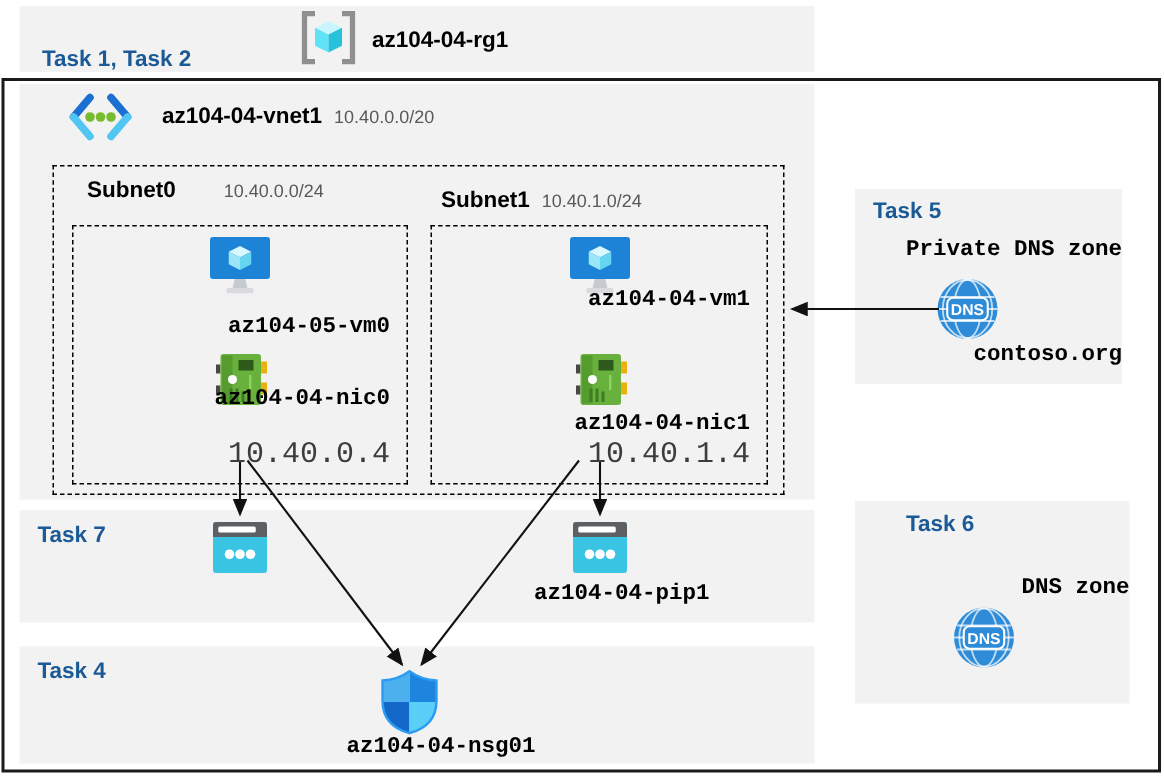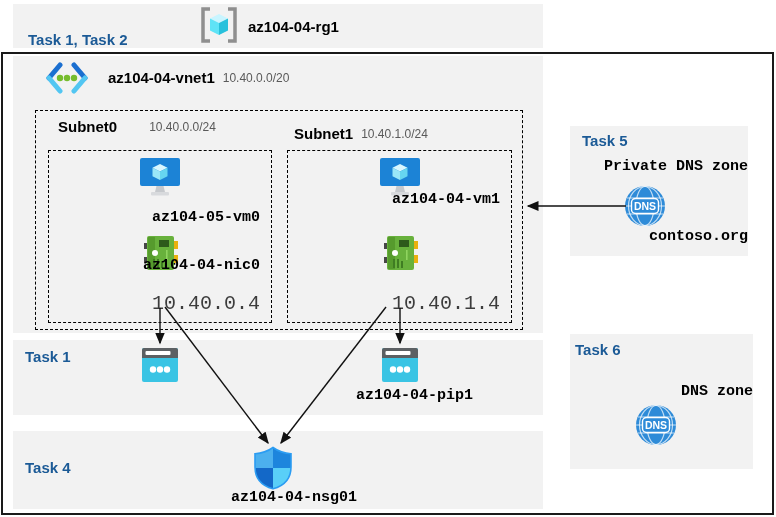--- a/index.html
+++ b/index.html
@@ -119,24 +119,25 @@
       <rect x="17" y="6" width="10" height="7" fill="#2d591b"></rect>
       <circle cx="13" cy="19" r="3" fill="#ffffff"></circle>
       <rect x="11" y="25" width="2" height="9" fill="#3f7d22"></rect>
       <rect x="15" y="25" width="2" height="9" fill="#3f7d22"></rect>
       <rect x="19" y="27" width="2" height="7" fill="#3f7d22"></rect>
       <rect x="24" y="16" width="1.6" height="10" fill="#8fd45f"></rect>
       <rect x="32" y="7" width="4" height="8" fill="#e9b110"></rect>
       <rect x="32" y="21" width="4" height="8" fill="#e9b110"></rect>
     </svg>
   </div>
+  <div class="abs bold-label center" style="left:300px; top:274px; width:200px;">az104-04-nic1</div>
   <div class="abs ip center" style="left:300px; top:292px; width:200px;">10.40.1.4</div>
 
   <div class="abs panel" style="left:13px; top:340px; width:530px; height:75px;"></div>
-  <div class="abs task-label" style="left:25px; top:348px;">Task 1</div>
+  <div class="abs task-label" style="left:25px; top:348px;">Task 7</div>
   <div class="abs" style="left:142px; top:348px;">
     <svg width="36" height="34" viewBox="0 0 36 34">
       <rect x="0" y="0" width="36" height="34" rx="2" fill="#3ac4e4"></rect>
       <path d="M0,10 H36 V2 a2,2 0 0 0 -2,-2 H2 a2,2 0 0 0 -2,2 Z" fill="#5c6063"></path>
       <rect x="3.5" y="3" width="25" height="4" rx="1" fill="#ffffff"></rect>
       <circle cx="11" cy="21.5" r="3.2" fill="#ffffff"></circle>
       <circle cx="18" cy="21.5" r="3.2" fill="#ffffff"></circle>
       <circle cx="25" cy="21.5" r="3.2" fill="#ffffff"></circle>
     </svg>
   </div>
@@ -146,21 +147,21 @@
       <path d="M0,10 H36 V2 a2,2 0 0 0 -2,-2 H2 a2,2 0 0 0 -2,2 Z" fill="#5c6063"></path>
       <rect x="3.5" y="3" width="25" height="4" rx="1" fill="#ffffff"></rect>
       <circle cx="11" cy="21.5" r="3.2" fill="#ffffff"></circle>
       <circle cx="18" cy="21.5" r="3.2" fill="#ffffff"></circle>
       <circle cx="25" cy="21.5" r="3.2" fill="#ffffff"></circle>
     </svg>
   </div>
   <div class="abs bold-label center" style="left:313px; top:387px; width:160px;">az104-04-pip1</div>
 
   <div class="abs panel" style="left:13px; top:431px; width:530px; height:78px;"></div>
-  <div class="abs task-label" style="left:25px; top:439px;margin-top:20px;">Task 4</div>
+  <div class="abs task-label" style="left:25px; top:439px;">Task 4</div>
   <div class="abs" style="left:253px; top:446px;">
     <svg width="40" height="44" viewBox="0 0 40 44">
       <defs>
         <clipPath id="nsgclip">
           <path d="M20,1.5 C25.5,5.5 32.5,7.5 38,7.7 V21 C38,33.5 30.5,40 20,42.8 C9.5,40 2,33.5 2,21 V7.7 C7.5,7.5 14.5,5.5 20,1.5 Z"></path>
         </clipPath>
       </defs>
       <g clip-path="url(#nsgclip)">
         <rect x="0" y="0" width="20" height="22" fill="#4cb0ee"></rect>
         <rect x="20" y="0" width="20" height="22" fill="#1d85dd"></rect>
@@ -185,21 +186,21 @@
         <line x1="3" y1="29" x2="39" y2="29"></line>
         <line x1="1" y1="21" x2="41" y2="21"></line>
       </g>
       <rect x="7.5" y="13.5" width="27" height="15" rx="4" fill="#2e8bd8" stroke="#ffffff" stroke-width="1.4"></rect>
       <text x="21" y="25" text-anchor="middle" font-size="10.5" font-weight="bold" fill="#ffffff">DNS</text>
     </svg>
   </div>
   <div class="abs bold-label center" style="left:570px; top:228px; width:178px;">contoso.org</div>
 
   <div class="abs panel" style="left:570px; top:334px; width:183px; height:135px;"></div>
-  <div class="abs task-label" style="left:575px; top:341px;">Task 6</div>
+  <div class="abs task-label" style="left:604px; top:341px;">Task 6</div>
   <div class="abs bold-label center" style="left:570px; top:383px; width:183px;">DNS zone</div>
   <div class="abs" style="left:635px; top:404px;">
     <svg width="42" height="42" viewBox="0 0 42 42">
       <circle cx="21" cy="21" r="20" fill="#2e8bd8"></circle>
       <g stroke="#ffffff" stroke-opacity="0.7" fill="none" stroke-width="1.2">
         <ellipse cx="21" cy="21" rx="9" ry="19.5"></ellipse>
         <ellipse cx="21" cy="21" rx="16.5" ry="19.5"></ellipse>
         <line x1="3" y1="13" x2="39" y2="13"></line>
         <line x1="3" y1="29" x2="39" y2="29"></line>
         <line x1="1" y1="21" x2="41" y2="21"></line>

